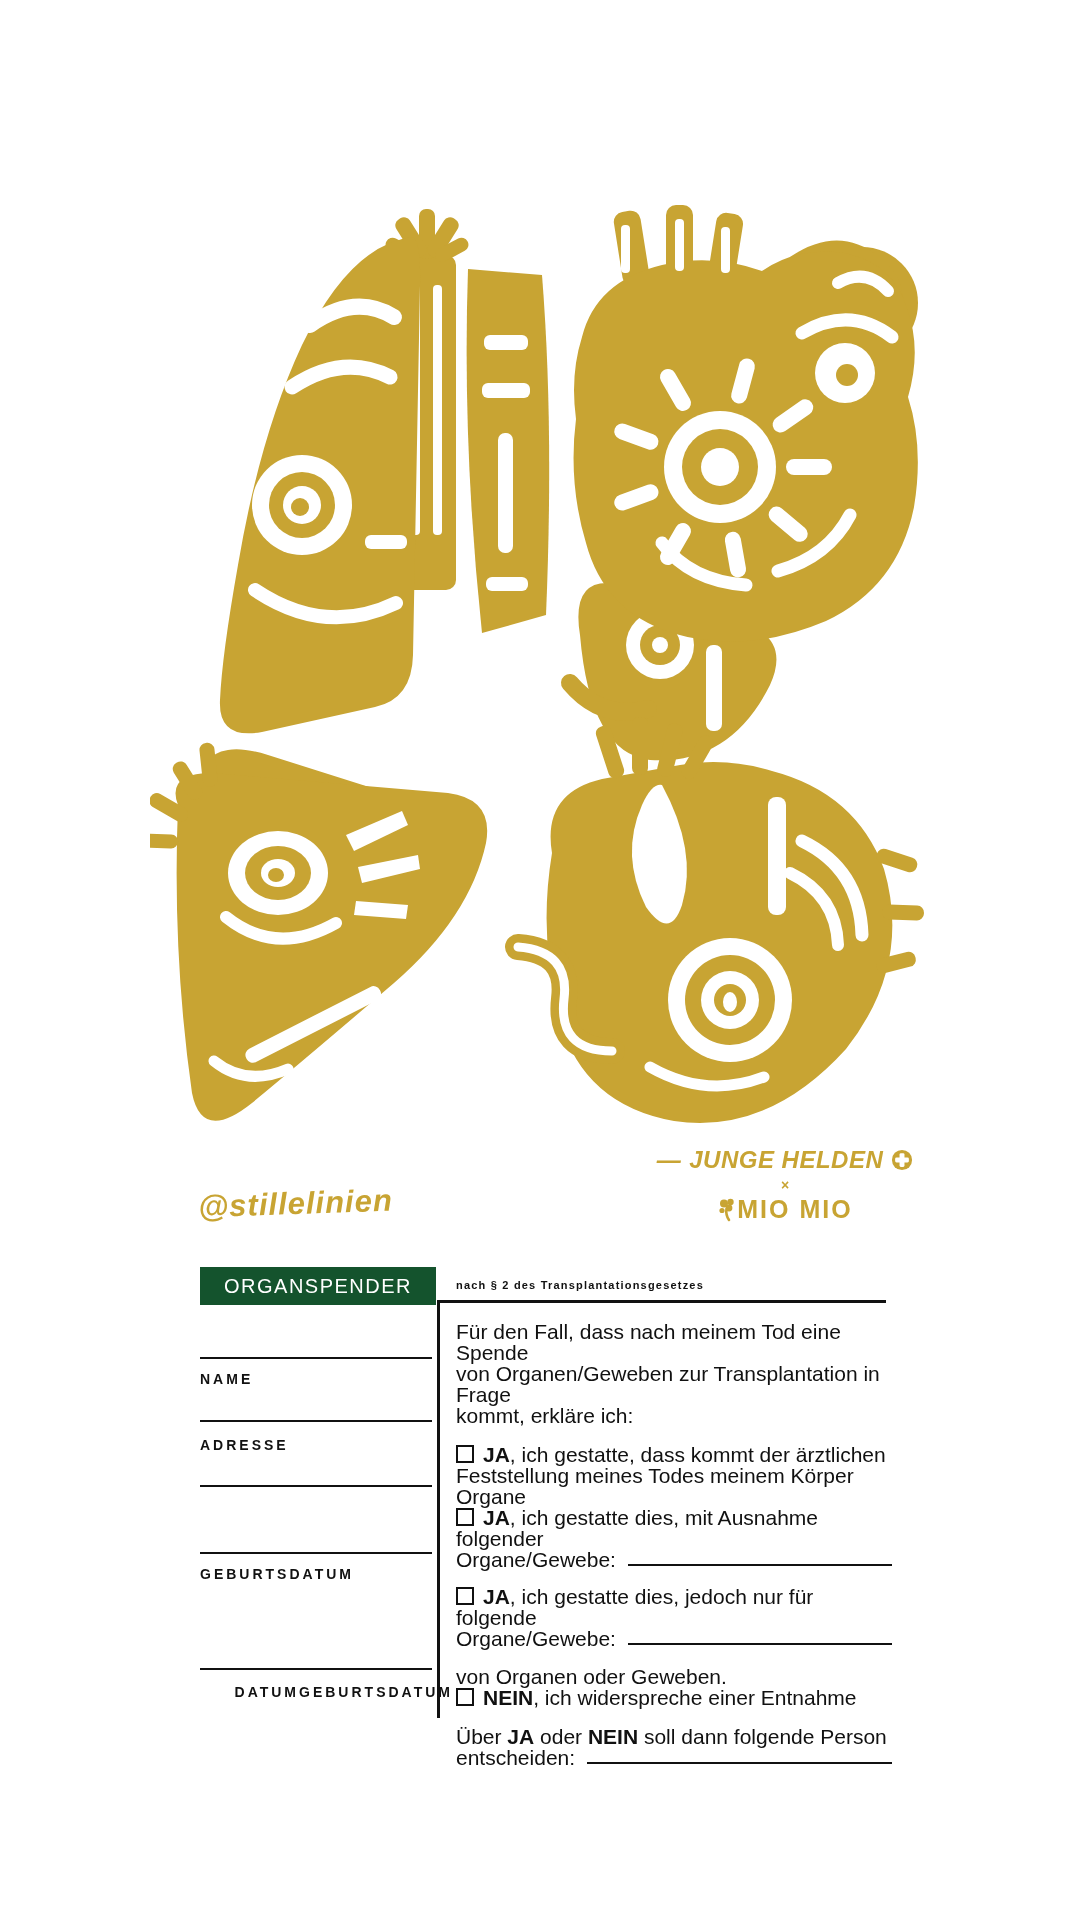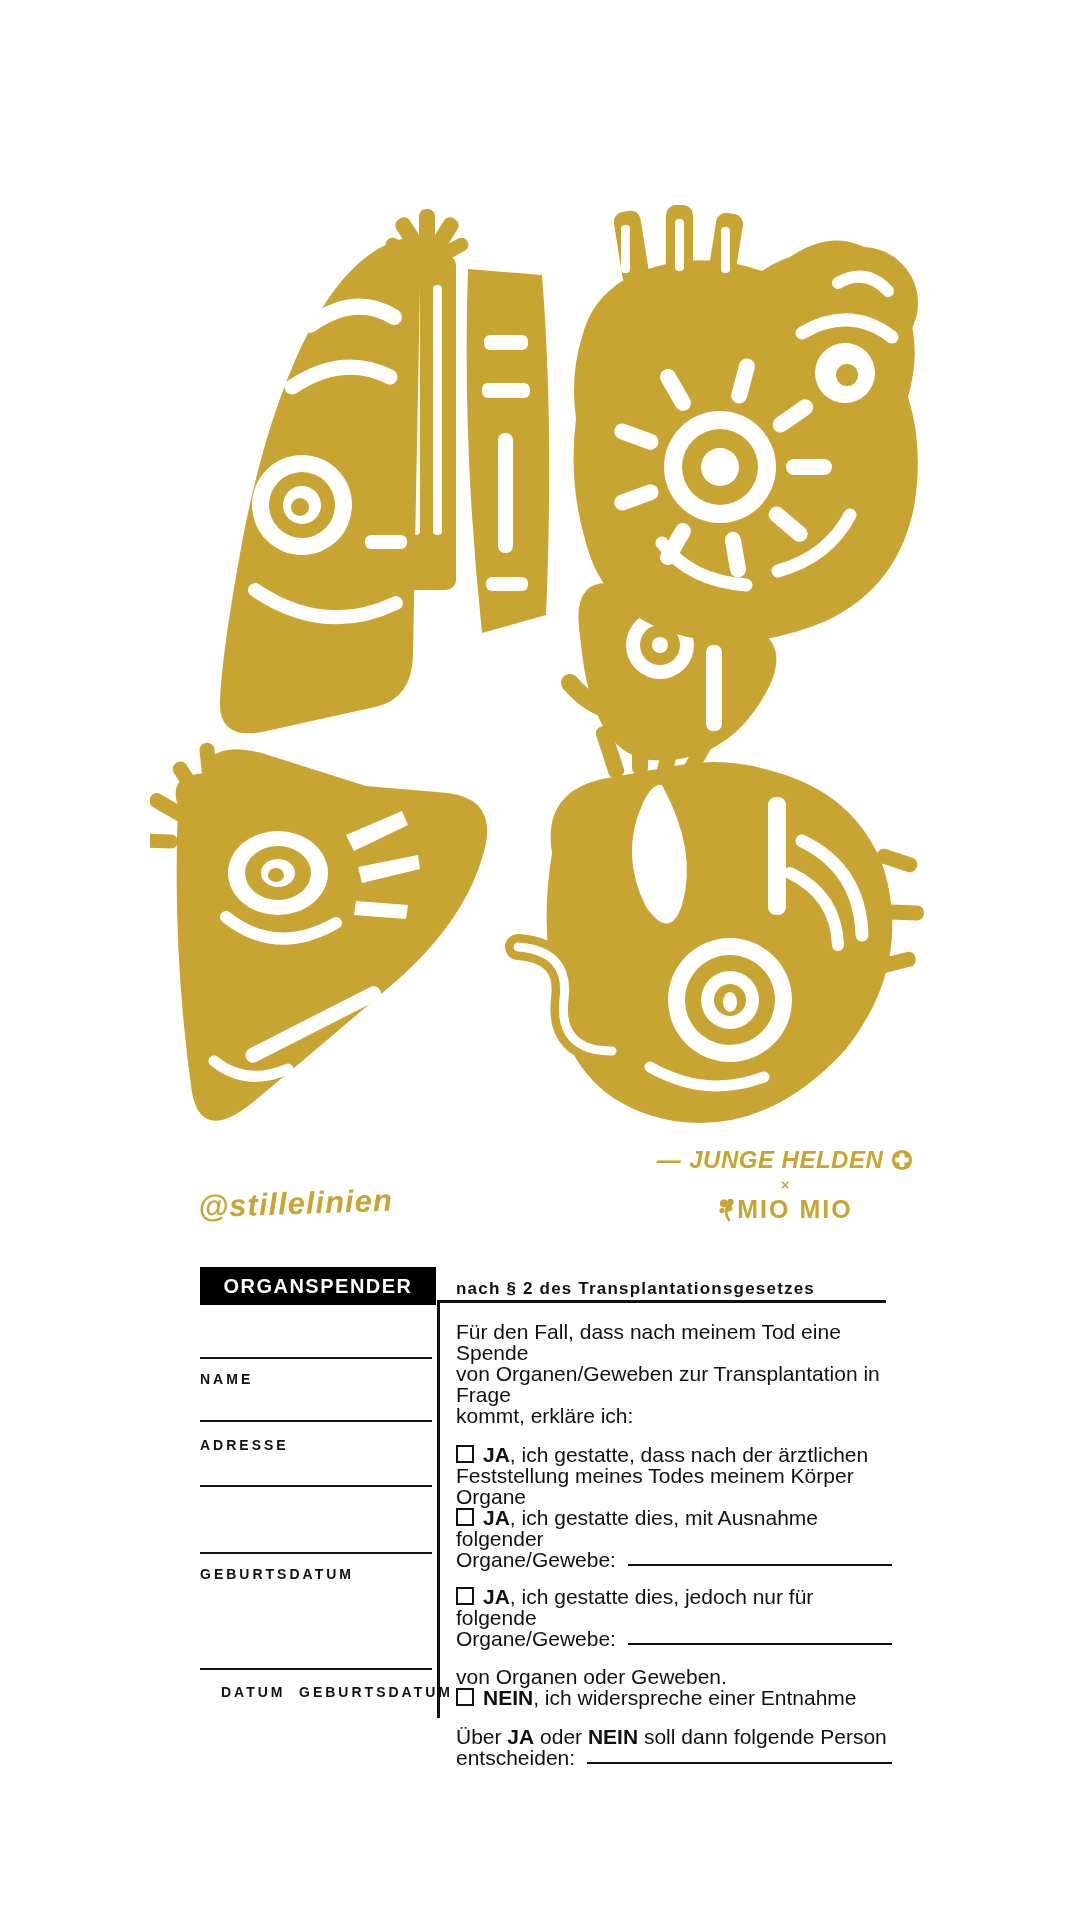--- a/index.html
+++ b/index.html
@@ -16,30 +16,30 @@
           color:#c8a433;transform:rotate(-2deg);letter-spacing:1px;}
 
   .collab{left:630px;top:1146px;width:310px;text-align:center;color:#c8a433;}
   .collab .row1{font-size:24px;font-weight:800;font-style:italic;letter-spacing:.5px;
                 display:flex;align-items:center;justify-content:center;gap:8px;}
   .collab .sep{font-size:14px;font-weight:700;margin-top:3px;}
   .collab .row3{font-size:25px;font-weight:800;letter-spacing:2px;margin-top:2px;
                 display:flex;align-items:center;justify-content:center;}
 
   
-  .badge{left:200px;top:1267px;width:236px;height:38px;background:#000000;color:#fff;
-         font-size:20px;font-weight:700;letter-spacing:1.5px;display:flex;
+  .badge{left:200px;top:1267px;width:236px;height:38px;background:#14532d;color:#fff;
+         font-size:20px;font-weight:400;letter-spacing:1.5px;display:flex;
          align-items:center;justify-content:center;}
-  .subtitle{left:456px;top:1279px;font-size:17px;font-weight:700;letter-spacing:1.2px;}
+  .subtitle{left:456px;top:1279px;font-size:11px;font-weight:700;letter-spacing:1.2px;}
   .rule-top{left:437px;top:1300px;width:449px;border-top:3px solid #111;}
   .vline{left:437px;top:1300px;height:418px;border-left:3px solid #111;}
 
   .fline{border-top:2.5px solid #111;width:232px;left:200px;}
   .flabel{left:200px;font-size:14px;font-weight:700;letter-spacing:3px;}
-  .frow{left:200px;width:232px;display:flex;justify-content:space-between;
+  .frow{left:200px;width:232px;display:flex;justify-content:flex-end;
         font-size:14px;font-weight:700;letter-spacing:3px;padding-left:21px;}
 
   .rcol{left:456px;top:1321px;width:436px;font-size:21px;line-height:21px;}
   .rcol p{margin:0;}
   .rcol .l{display:block;}
   #p2{margin-top:18px;} #p3{} #p4{margin-top:16px;}
   #p5{margin-top:17px;} #p6{margin-top:18px;}
   .cb{display:inline-block;width:14px;height:14px;border:2.5px solid #111;
       margin-right:9px;transform:translateY(1px);}
   b{font-weight:700;}
@@ -236,21 +236,21 @@
 
   <div class="abs rcol">
 
     <p id="p1">
       <span class="l">Für den Fall, dass nach meinem Tod eine Spende</span>
       <span class="l">von Organen/Geweben zur Transplantation in Frage</span>
       <span class="l">kommt, erkläre ich:</span>
     </p>
 
     <p id="p2">
-      <span class="l"><span class="cb"></span><b>JA</b><span>, ich gestatte, dass nach der ärztlichen</span></span>
+      <span class="l"><span class="cb"></span><b>JA</b><span>, ich gestatte, dass kommt der ärztlichen</span></span>
       <span class="l">Feststellung meines Todes meinem Körper Organe</span>
     </p>
 
     <p id="p3">
       <span class="l"><span class="cb"></span><b>JA</b><span>, ich gestatte dies, mit Ausnahme folgender</span></span>
       <span class="lineRow">
         <span>Organe/Gewebe:</span>
         <span class="fill"></span>
       </span>
     </p>

